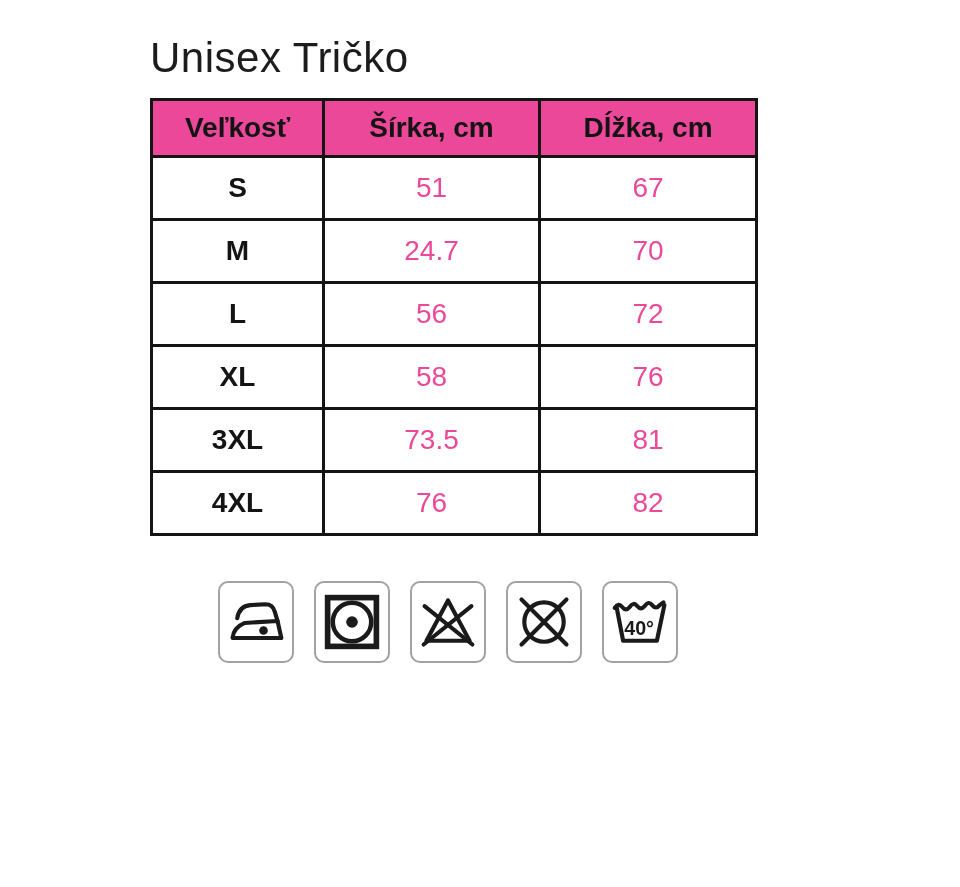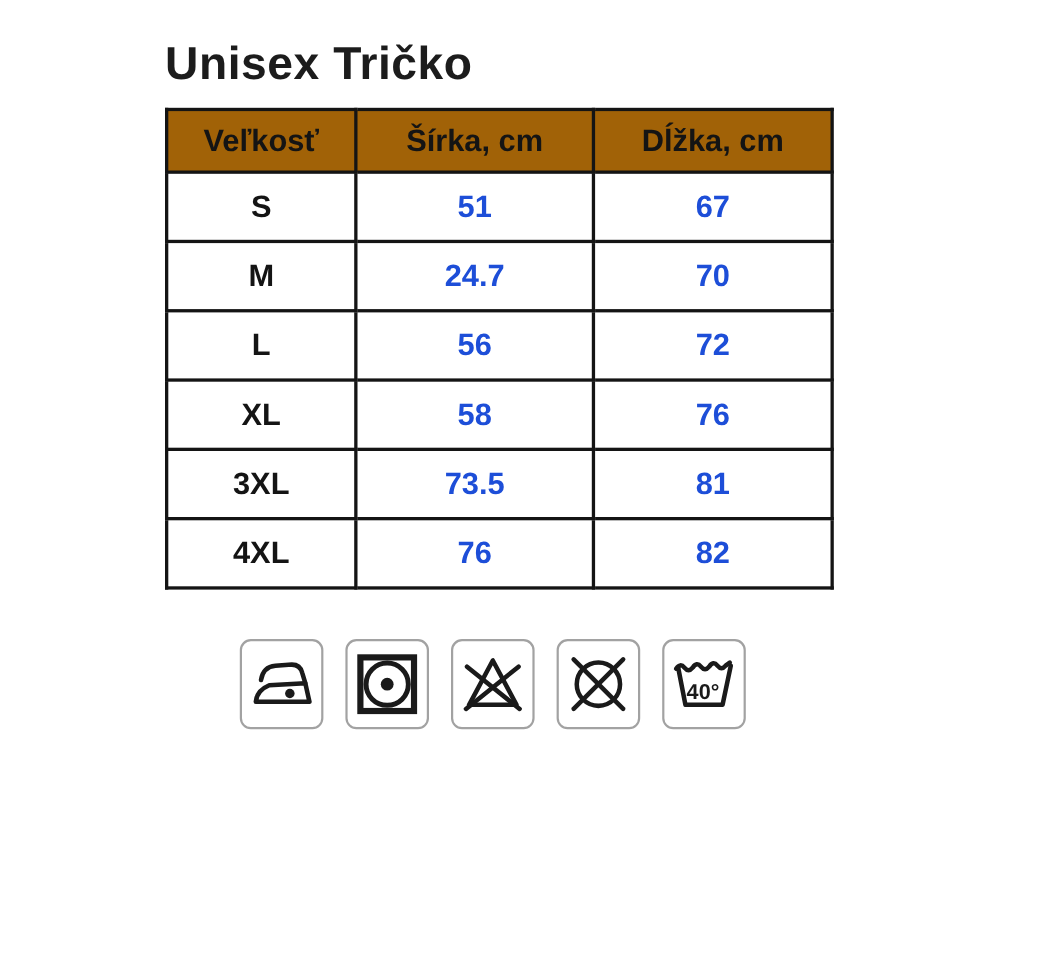--- a/index.html
+++ b/index.html
@@ -16,21 +16,21 @@
     overflow: hidden;
   }
   .content {
     position: absolute;
     left: 150px;
     top: 34px;
   }
   .title {
     margin: 0;
     font-size: 42px;
-    font-weight: 700;
+    font-weight: 400;
     color: #1c1c1c;
     line-height: 1.15;
     letter-spacing: 0.5px;
   }
   table.size-chart {
     margin-top: 16px;
     border-collapse: collapse;
     table-layout: fixed;
     width: 605px;
   }
@@ -38,28 +38,28 @@
   .size-chart col.c-width  { width: 216px; }
   .size-chart col.c-length { width: 217px; }
   .size-chart th, .size-chart td {
     border: 3px solid #141414;
     text-align: center;
     vertical-align: middle;
     font-size: 28px;
     padding: 0;
   }
   .size-chart th {
-    background: #a16207;
+    background: #ec4899;
     color: #141414;
     font-weight: 700;
     height: 54px;
   }
   .size-chart td {
-    color: #1d4ed8;
-    font-weight: 700;
+    color: #ec4899;
+    font-weight: 400;
     height: 60px;
     background: #ffffff;
   }
   .size-chart td.size-cell {
     font-weight: 700;
     color: #141414;
   }
   .care-row {
     display: flex;
     gap: 20px;

